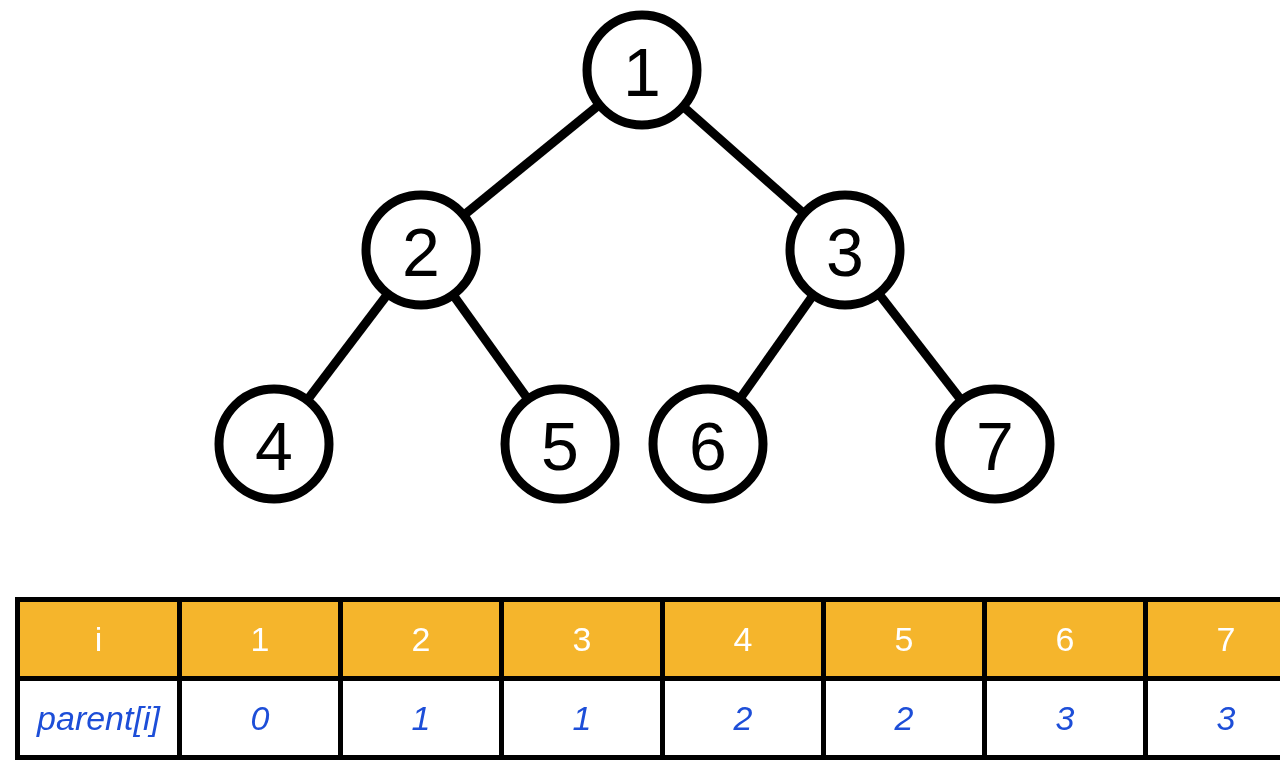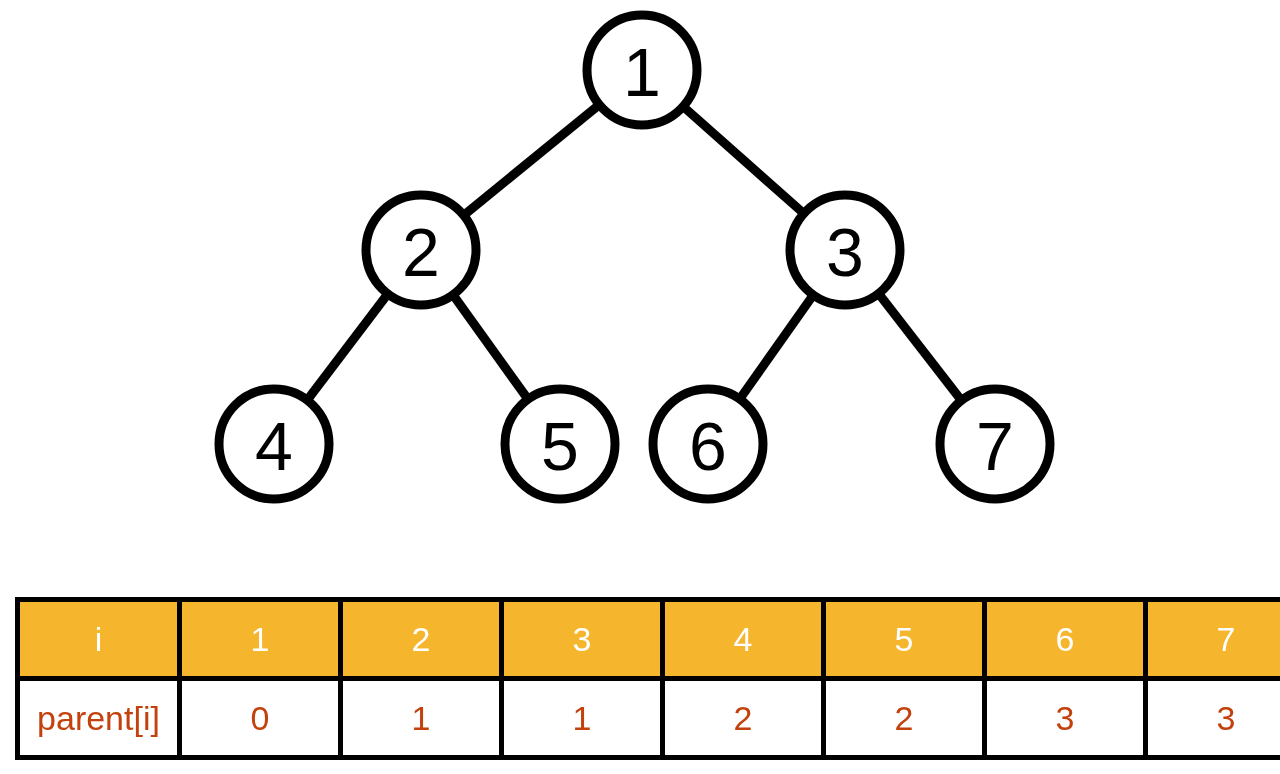--- a/index.html
+++ b/index.html
@@ -72,21 +72,22 @@
     font-family: "Liberation Sans", sans-serif;
     font-size: 34px;
     padding: 0;
   }
   #parent-table tr.header-row td {
     background: #F5B52C;
     color: #ffffff;
   }
   #parent-table tr.values-row td {
     background: #ffffff;
-    color: #c2410c;
+    color: #1d4ed8;
+    font-style: italic;
   }
   #parent-table td.rowlabel-cell {
     width: 157px;
   }
   #parent-table td.data-cell {
     width: 156px;
   }
 </style>
 </head>
 <body>

